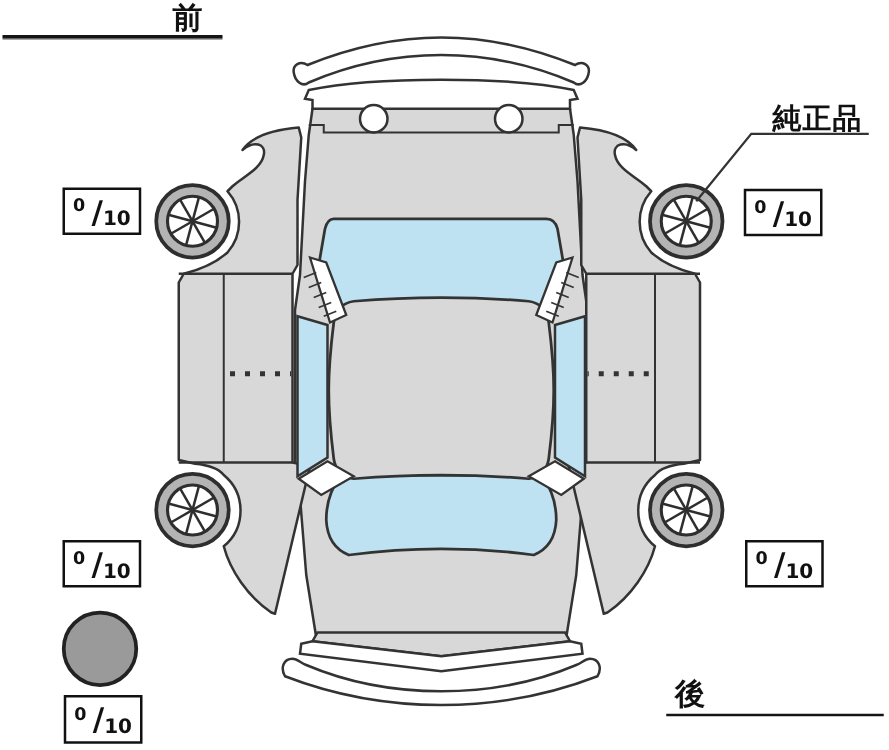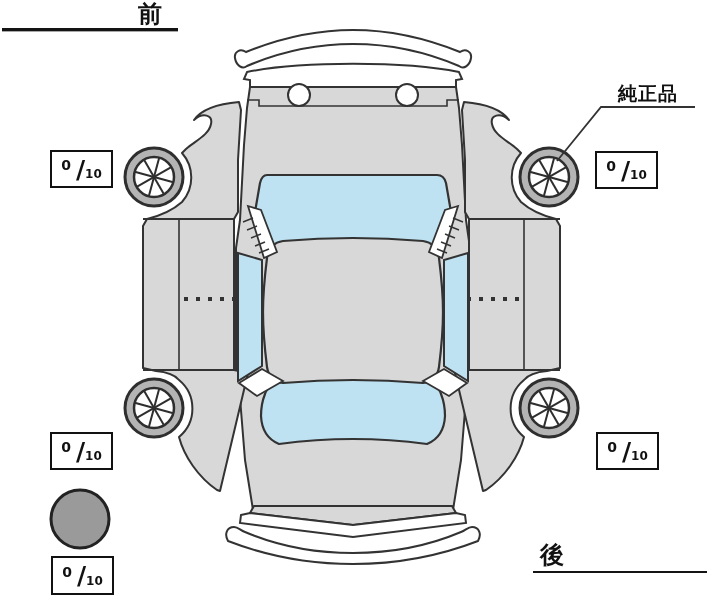--- a/index.html
+++ b/index.html
@@ -10,30 +10,30 @@
   
   .dir-label{position:absolute;font-size:24px;font-weight:600;color:#111;line-height:1;}
   .front-label{left:138px;top:2px;}
   .rear-label{left:540px;top:543px;}
   .front-rule{position:absolute;left:2px;top:28px;width:176px;height:3px;
               border-top:3px solid #141414;border-bottom:1px solid #a8a8a8;box-sizing:border-box;}
   .rear-rule{position:absolute;left:533px;top:571px;width:174px;height:0;
              border-top:2px solid #141414;}
 
   
-  .genuine-label{position:absolute;left:618px;top:82px;font-size:19px;font-weight:bold;
+  .genuine-label{position:absolute;left:618px;top:82px;font-size:23px;font-weight:bold;
                  color:#111;letter-spacing:1px;line-height:1.2;}
 
   
   .meter{position:absolute;width:63px;height:38px;background:#fff;border:2px solid #111;
          box-sizing:border-box;display:flex;align-items:center;justify-content:center;
          color:#111;font-weight:bold;}
   .meter .v{font-size:14px;transform:translateY(-4px);margin-right:5px;}
   .meter .s{font-size:25px;transform:translateY(0px);}
-  .meter .m{font-size:12px;transform:translateY(5px);}
+  .meter .m{font-size:16px;transform:translateY(5px);}
   .meter-fl{left:50px;top:150px;}
   .meter-fr{left:595px;top:151px;}
   .meter-rl{left:50px;top:432px;}
   .meter-rr{left:596px;top:432px;}
   .meter-sp{left:51px;top:556px;height:39px;}
 </style>
 </head>
 <body>
 
 <div class="stage">

